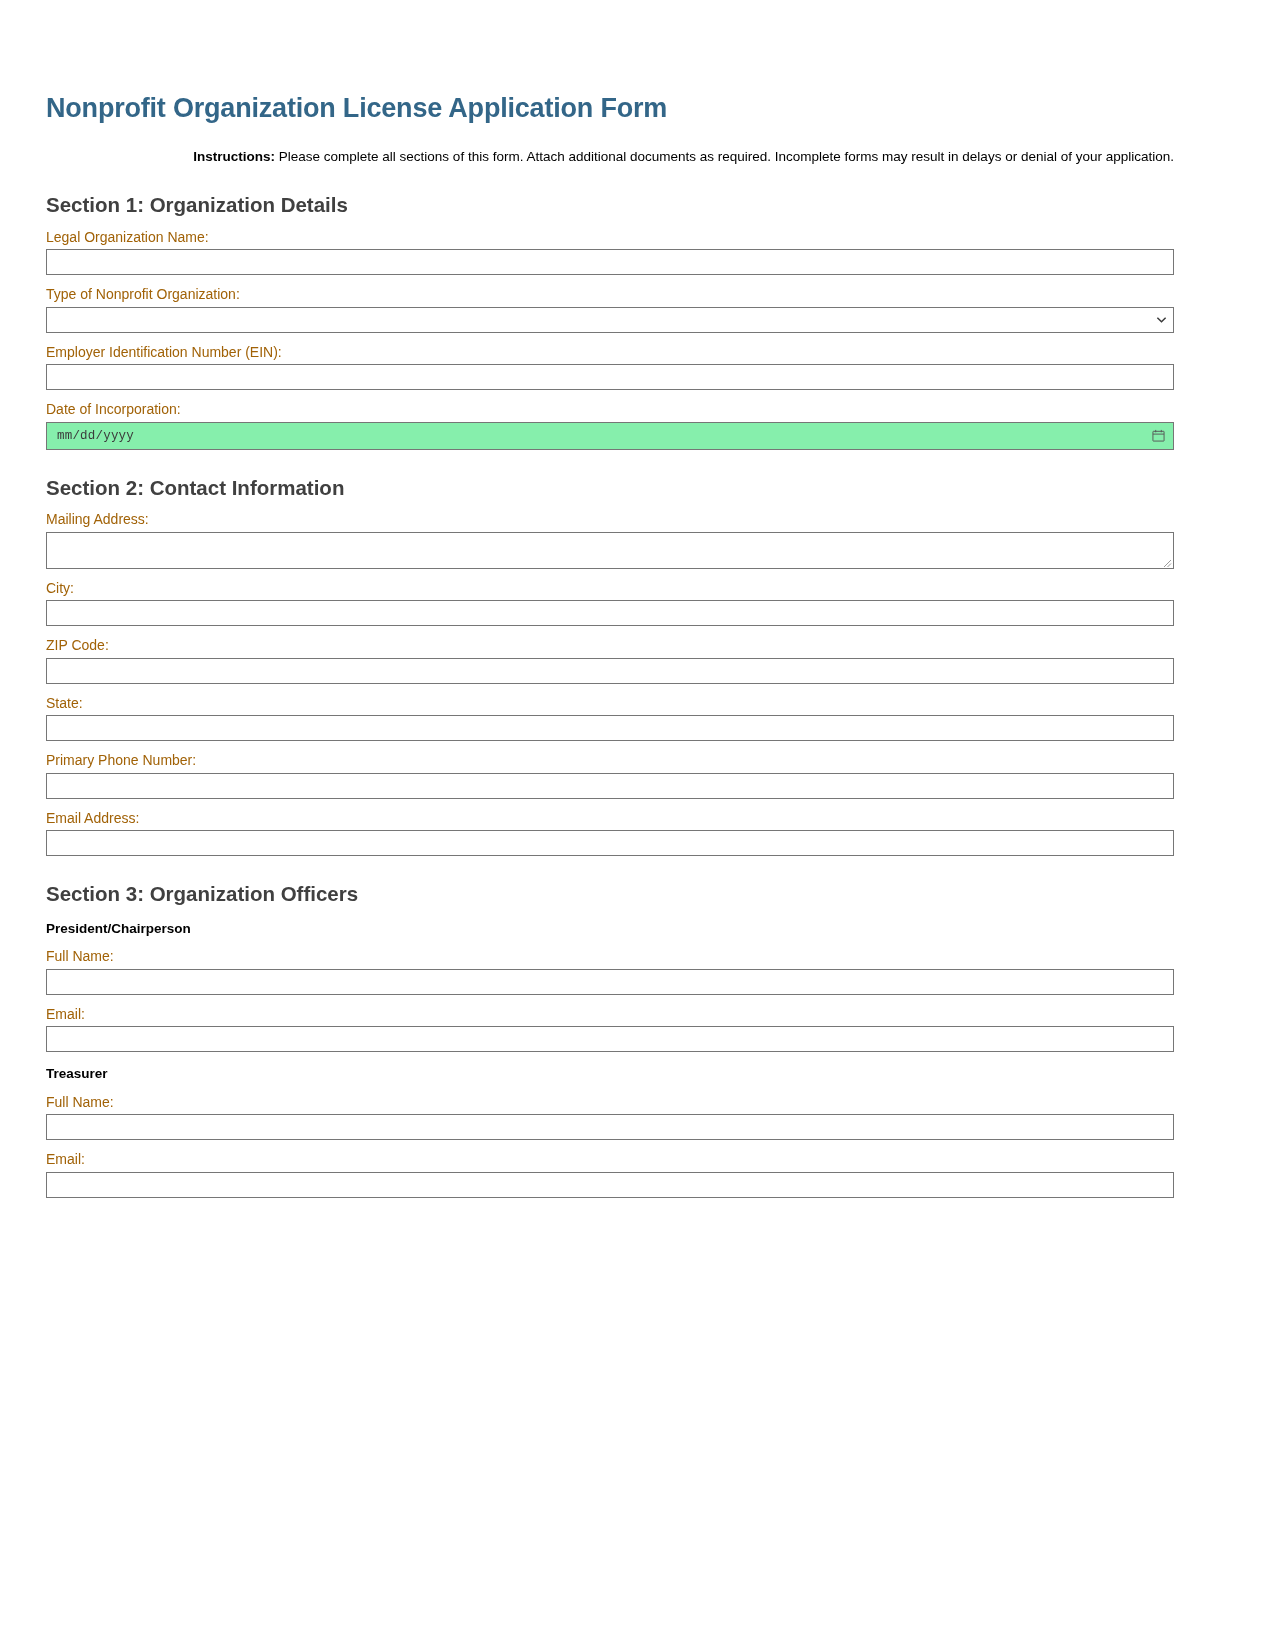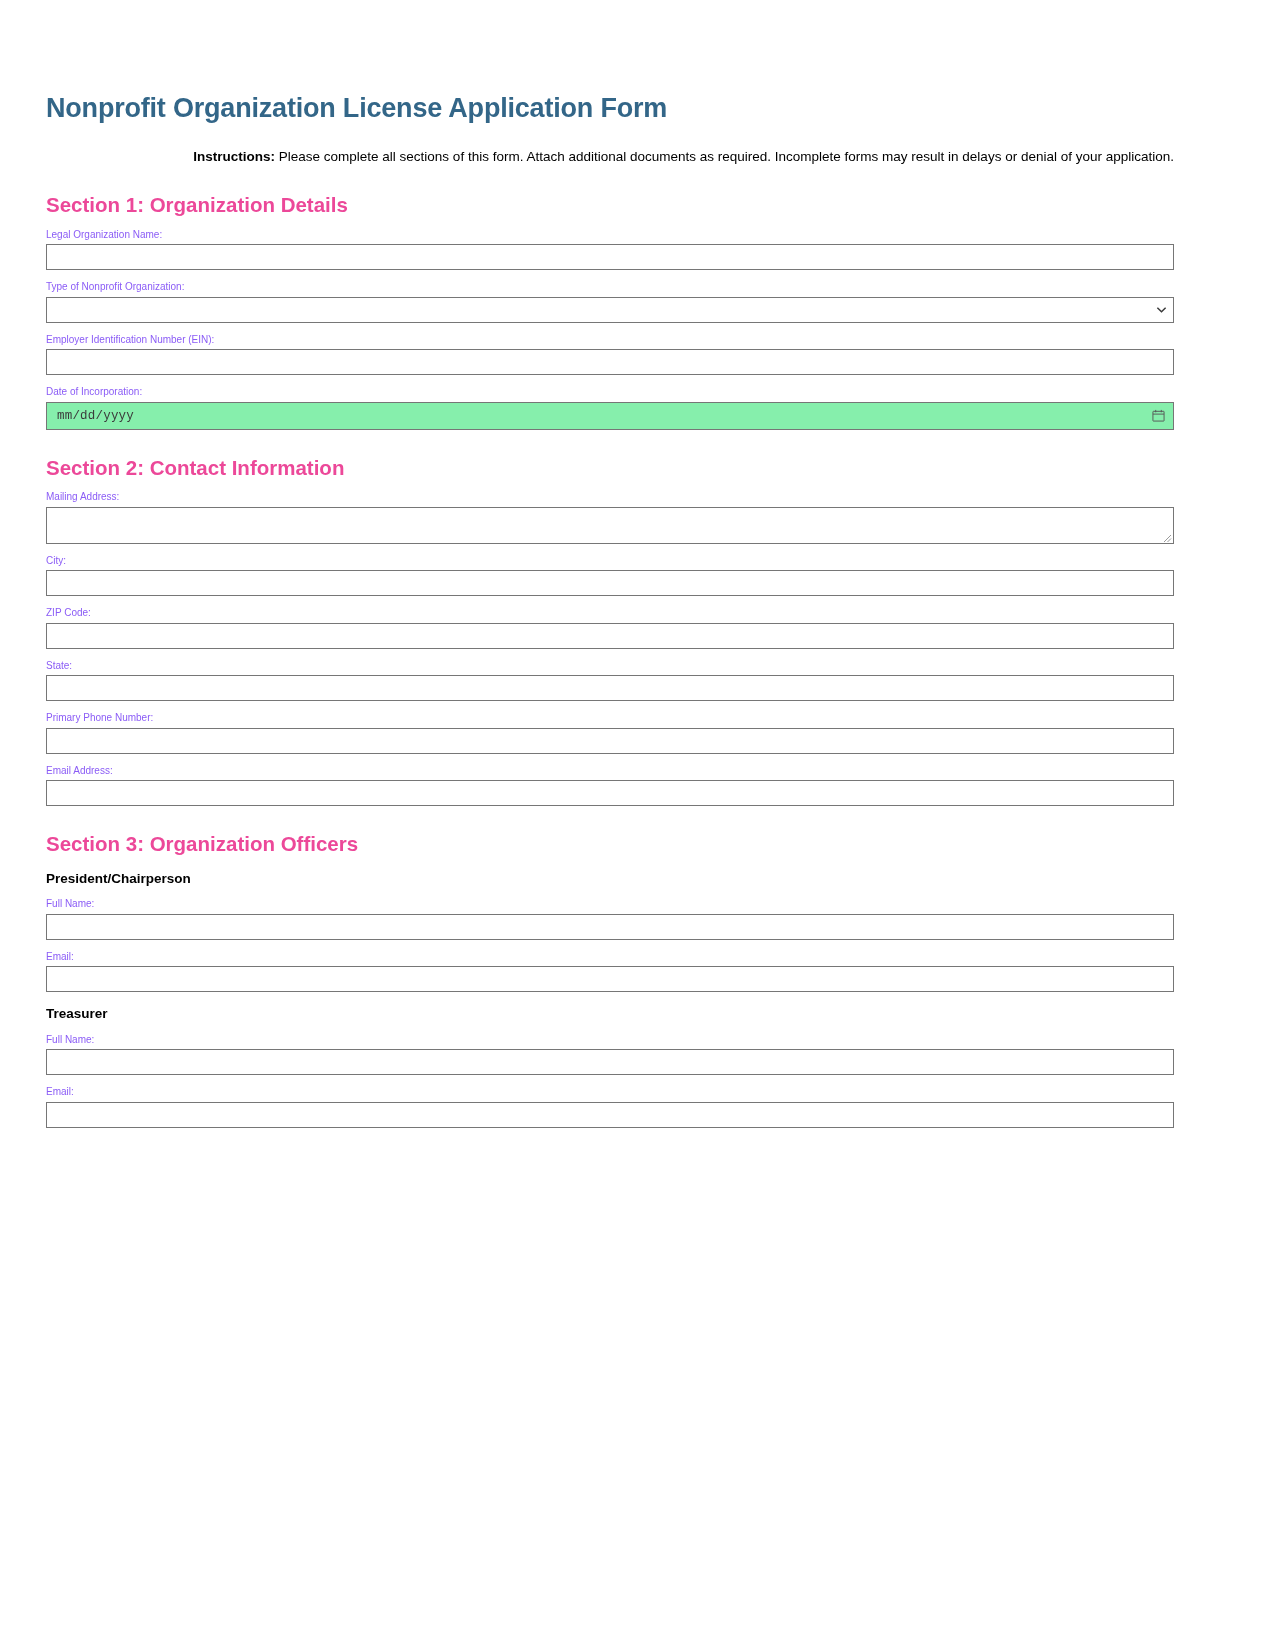--- a/index.html
+++ b/index.html
@@ -50,35 +50,35 @@
     padding-top: 24px;
     color: #000000;
     white-space: nowrap;
     text-align: right;
   }
   .instructions b { font-weight: bold; }
 
   .section-heading {
     font-size: 20.5px;
     font-weight: bold;
-    color: #ec4899;
+    color: #404040;
     margin: 0;
     padding-top: 26px;
     padding-bottom: 0;
     line-height: 1.2;
   }
 
   .field {
     padding-top: 11px;
   }
   .field-label {
     display: block;
-    font-size: 10px;
+    font-size: 14px;
     line-height: 1.25;
-    color: #8b5cf6;
+    color: #a16207;
     padding-bottom: 3px;
   }
 
   .sub-heading {
     font-size: 13.5px;
     font-weight: bold;
     color: #000000;
     padding-top: 13px;
     line-height: 1.3;
   }

